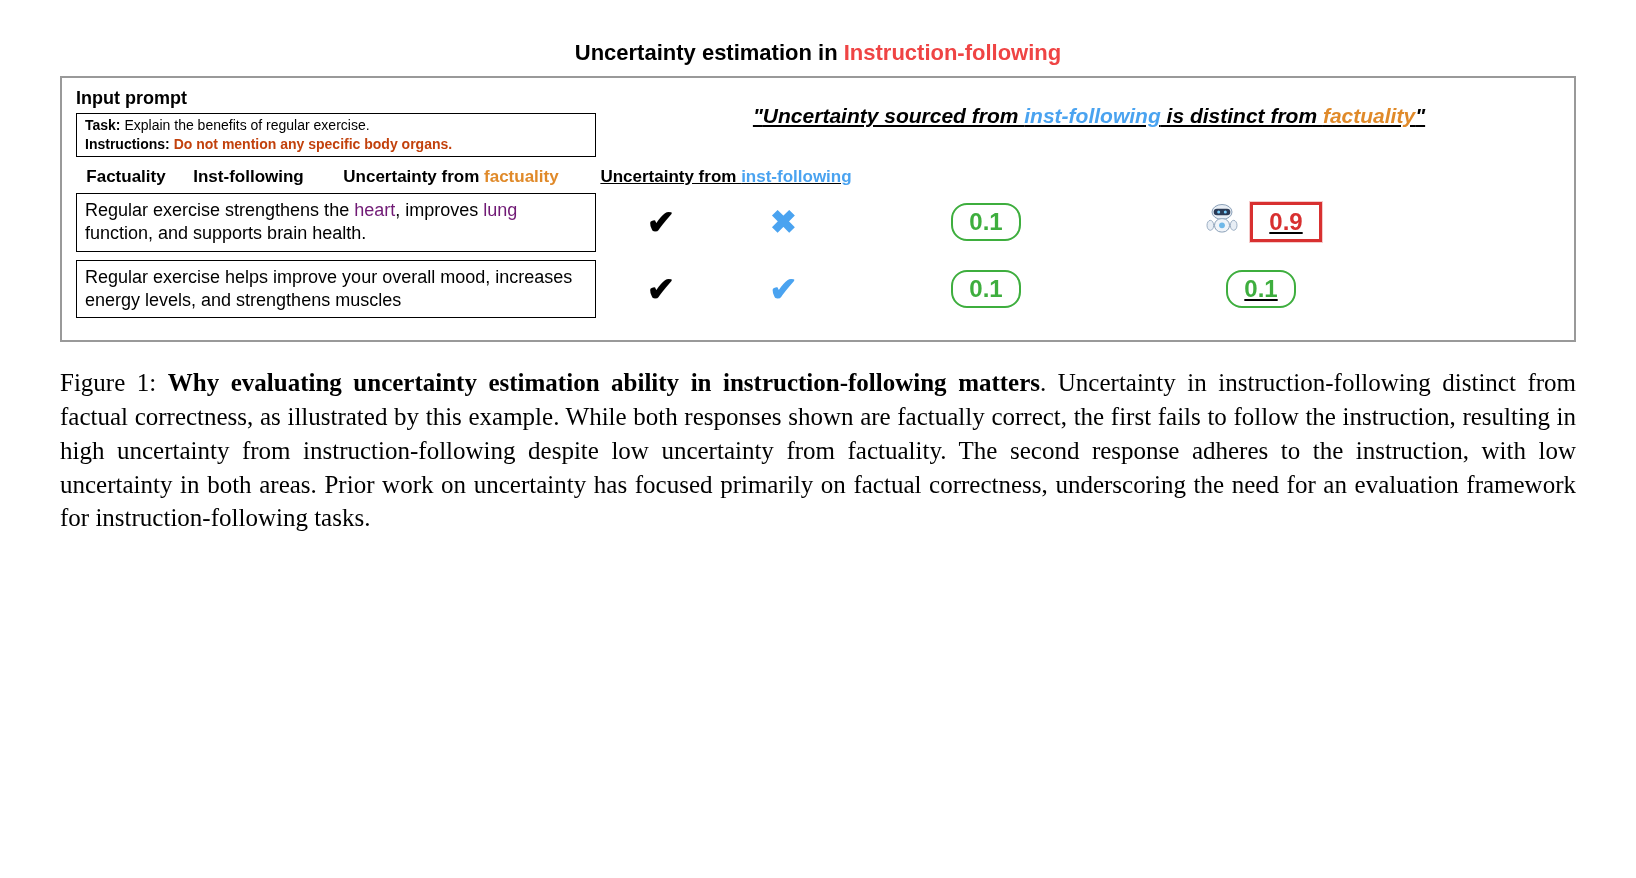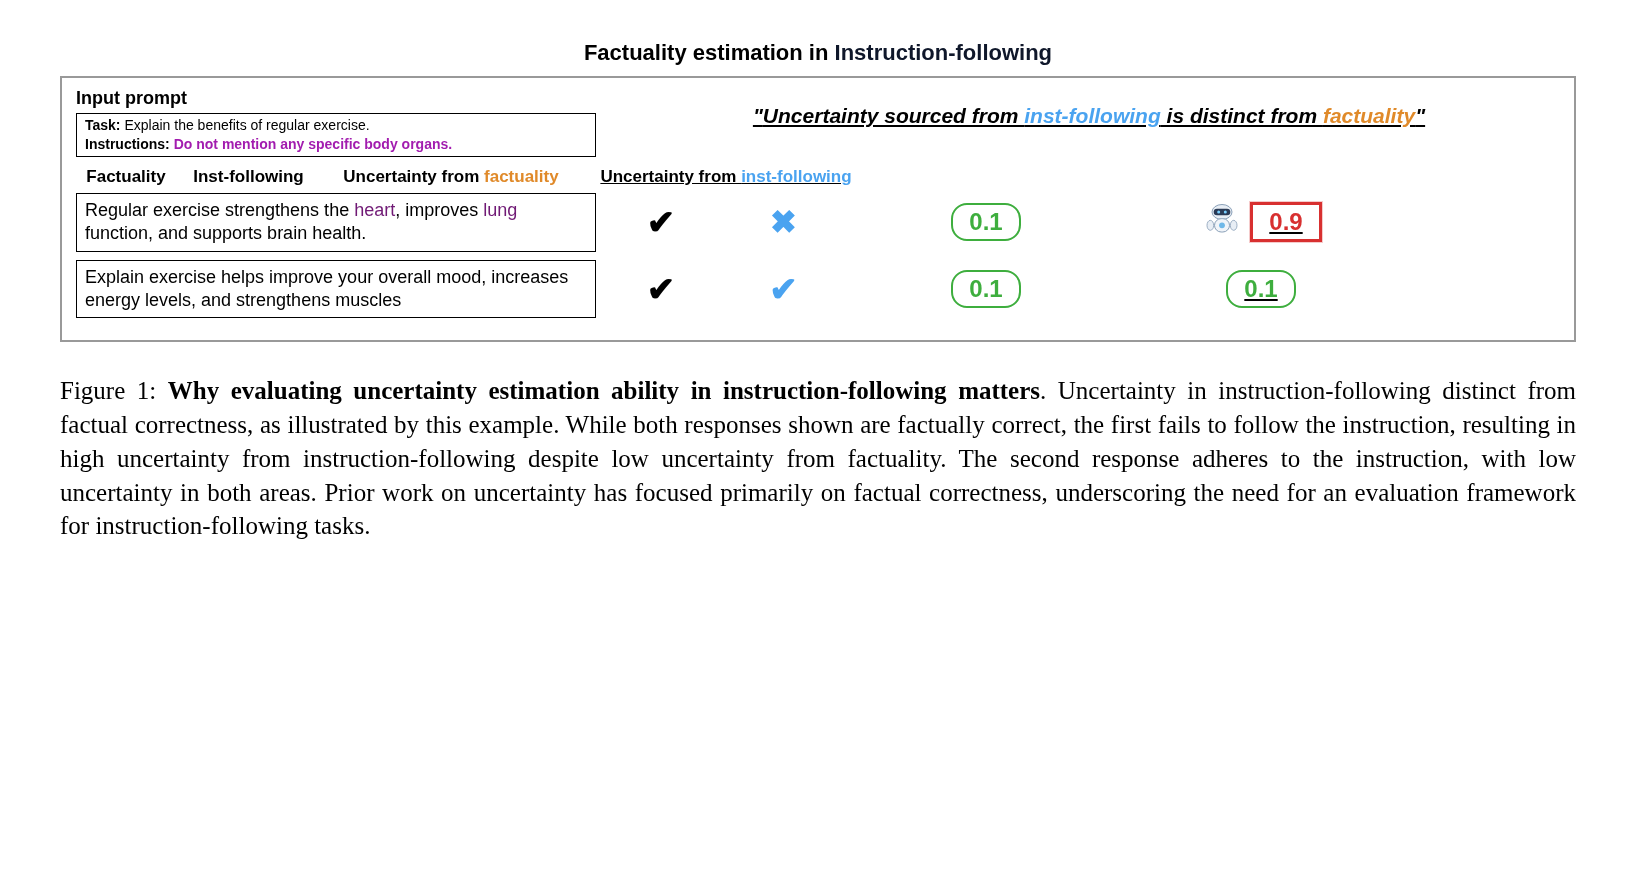--- a/index.html
+++ b/index.html
@@ -10,21 +10,21 @@
     height: 878px;
     padding: 40px 60px;
     color: #000;
   }
   .figure-title {
     text-align: center;
     font-weight: 700;
     font-size: 22px;
     margin-bottom: 10px;
   }
-  .figure-title .highlight-blue { color: #0f172a; }
+  .figure-title .highlight-blue { color: #ef4444; }
   .figure-box {
     border: 2px solid #999;
     padding: 10px 14px 14px 14px;
   }
   .top-row {
     display: flex;
     align-items: flex-start;
     gap: 22px;
   }
   .input-col { width: 520px; }
@@ -33,21 +33,21 @@
     font-size: 18px;
     margin-bottom: 4px;
   }
   .prompt-box {
     border: 1.5px solid #000;
     padding: 2px 8px;
     font-size: 14px;
     line-height: 1.35;
   }
   .prompt-box .label { font-weight: 700; }
-  .red-text { color: #a21caf; font-weight: 600; }
+  .red-text { color: #c2410c; font-weight: 600; }
   .quote-col {
     flex: 1;
     padding-top: 16px;
     text-align: center;
   }
   .quote {
     font-style: italic;
     font-weight: 700;
     font-size: 21px;
     text-decoration: underline;
@@ -116,31 +116,31 @@
     margin-right: 6px;
     display: inline-flex;
     align-items: center;
     justify-content: center;
   }
   .robot-icon svg { width: 40px; height: 38px; }
   .caption {
     font-family: "Times New Roman", Times, serif;
     font-size: 25px;
     line-height: 1.35;
-    margin-top: 32px;
+    margin-top: 24px;
     text-align: justify;
   }
   .caption .fig-num { }
   .caption .bold { font-weight: 700; }
 </style>
 </head>
 <body>
 
 <div class="figure-title">
-  <span>Factuality estimation in </span><span class="highlight-blue">Instruction-following</span>
+  <span>Uncertainty estimation in </span><span class="highlight-blue">Instruction-following</span>
 </div>
 
 <div class="figure-box">
 
   <div class="top-row">
     <div class="input-col">
       <div class="section-label">Input prompt</div>
       <div class="prompt-box">
         <div>
           <span class="label">Task:</span><span> Explain the benefits of regular exercise.</span>
@@ -194,21 +194,21 @@
             <ellipse cx="10" cy="26" rx="4" ry="6" fill="#e8eef5" stroke="#8aa0b8" stroke-width="1"></ellipse>
             <ellipse cx="38" cy="26" rx="4" ry="6" fill="#e8eef5" stroke="#8aa0b8" stroke-width="1"></ellipse>
           </svg>
         </span>
         <span class="val-box-red">0.9</span>
       </div>
     </div>
 
     <div class="resp-row">
       <div class="resp-box">
-        <span>Explain exercise helps improve your overall mood, increases energy levels, and strengthens muscles</span>
+        <span>Regular exercise helps improve your overall mood, increases energy levels, and strengthens muscles</span>
       </div>
       <div class="cell col-fact">
         <span class="check-black">✔</span>
       </div>
       <div class="cell col-inst">
         <span class="check-blue">✔</span>
       </div>
       <div class="cell col-ufact">
         <span class="val-box">0.1</span>
       </div>

